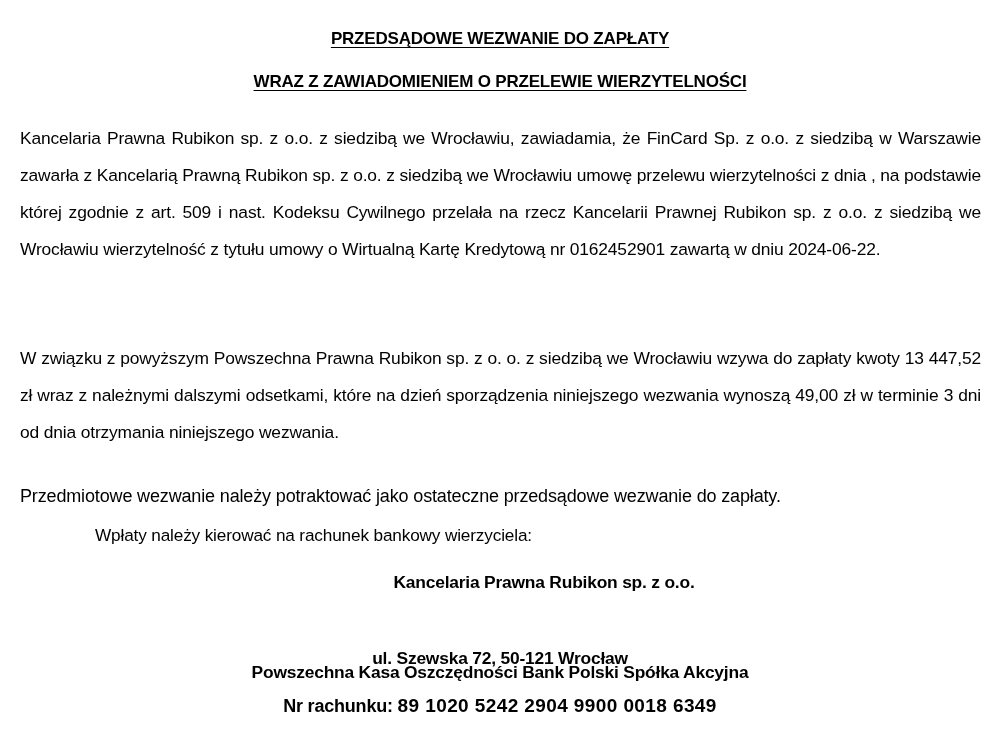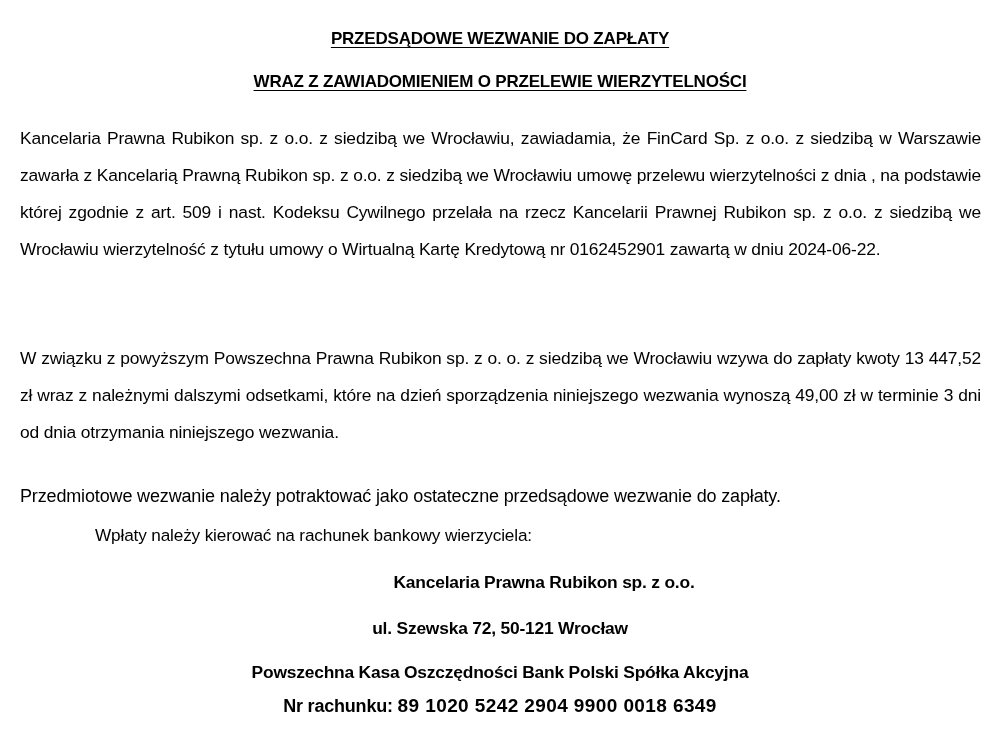--- a/index.html
+++ b/index.html
@@ -65,21 +65,21 @@
     .center-line {
       position: absolute;
       left: 0;
       width: 1000px;
       text-align: center;
       font-weight: bold;
       font-size: 17.4px;
       letter-spacing: -0.2px;
     }
     .c1 { top: 572px; padding-left: 44px; }
-    .c2 { top: 618px; }
+    .c2 { top: 648px; }
     .c3 { top: 662px; }
     .c4 { top: 695px; font-size: 18px; }
     .acct-label { font-weight: bold; }
     .acct-number { font-weight: bold; font-size: 19px; letter-spacing: 0.4px; }
   </style>
 </head>
 <body>
 
 <div class="page">
 

